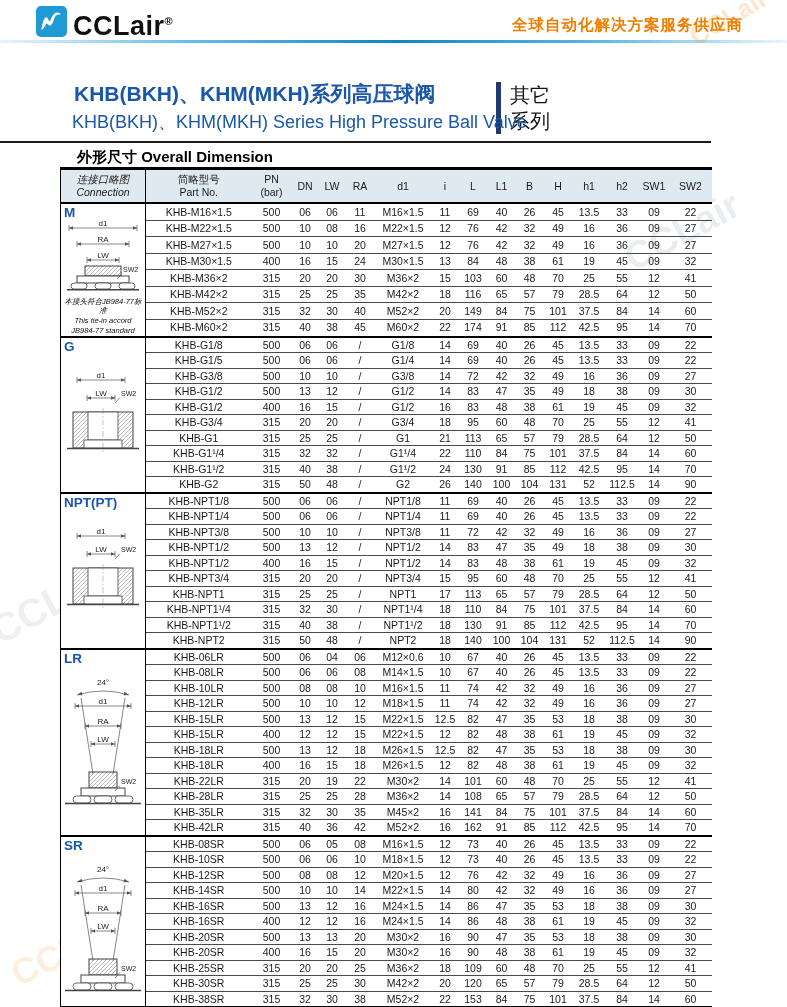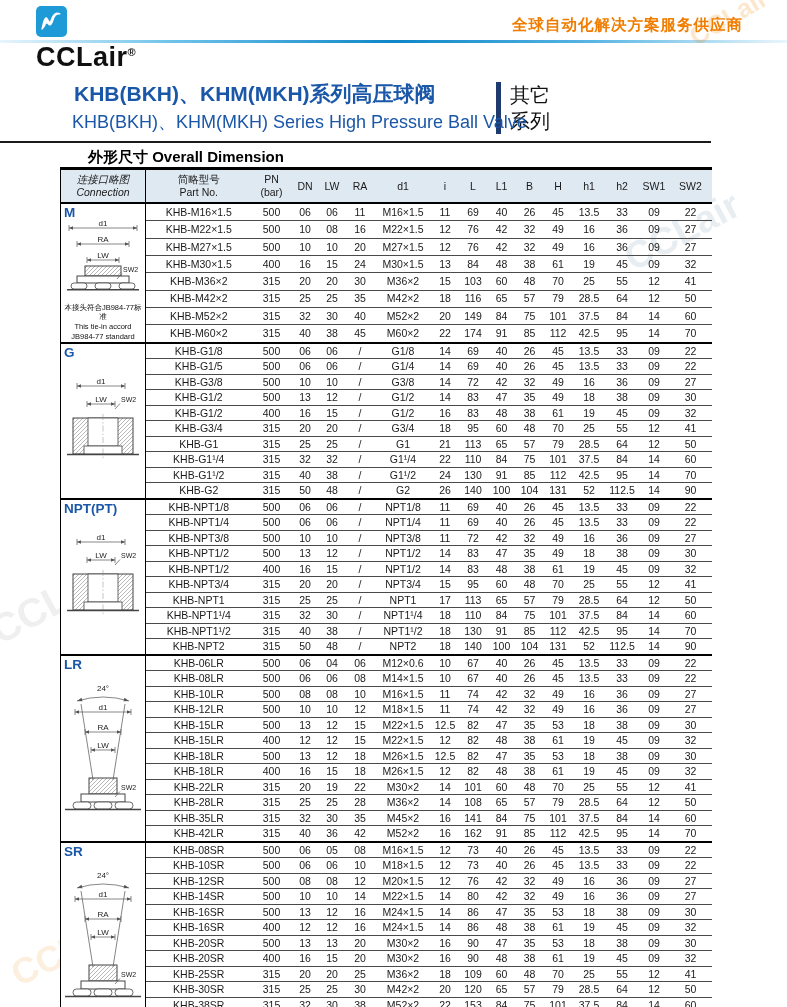--- a/index.html
+++ b/index.html
@@ -1,56 +1,56 @@
 <!DOCTYPE html>
 <html><head>
 <meta charset="utf-8">
 <style>
   html,body { margin:0; padding:0; background:#fff; }
   .page {
     position:relative; width:787px; height:1007px; background:#ffffff;
     font-family:"Liberation Sans","DejaVu Sans",sans-serif; overflow:hidden;
   }
   
-  .logo { position:absolute; left:36px; top:6px; display:flex; align-items:flex-start;flex-direction:column; }
+  .logo { position:absolute; left:36px; top:6px; display:flex; align-items:flex-start; }
   .logo-box { width:31px; height:31px; margin-right:6px; }
   .logo-word { font-size:27px; font-weight:bold; color:#101010; line-height:31px; letter-spacing:0.5px; }
   .logo-reg { font-size:11px; vertical-align:10px; font-weight:bold; }
   .slogan { position:absolute; top:15px; right:44px; color:#f07d00; font-weight:bold; font-size:15.5px; letter-spacing:1px; }
   .head-rule { position:absolute; top:40px; left:0; width:787px; height:3px;
     background:linear-gradient(to right,#e8f5fc 0%,#6ec2ea 22%,#0e86c8 50%,#58b5e3 75%,#eaf6fc 100%); }
   
   .title-zh { position:absolute; left:74px; top:80px; font-size:21px; font-weight:bold; color:#1a57a8; }
   .title-en { position:absolute; left:72px; top:110px; font-size:18px; color:#1a57a8; }
   .side-tag { position:absolute; left:496px; top:82px; display:flex; }
   .side-bar { width:5px; height:52px; background:#1e3a6e; margin-right:9px; }
   .side-text { font-family:"Liberation Serif","DejaVu Serif",serif; font-size:20px; color:#111; line-height:26px; }
   .rule2 { position:absolute; left:0; top:141px; width:711px; height:2px; background:#1a1a1a; }
-  .sec-heading { position:absolute; left:88px; top:148px; font-size:15px; font-weight:bold; color:#000; }
+  .sec-heading { position:absolute; left:77px; top:148px; font-size:15px; font-weight:bold; color:#000; }
   
   .dim-table { position:absolute; left:60px; top:167px; width:651px; border-collapse:collapse; table-layout:fixed; }
   .dim-table th {
     background:#dfe9f2; border-top:3px solid #000; border-bottom:2px solid #000;
     font-weight:normal; font-size:10.5px; color:#1a1a1a; white-space:pre-line;
     line-height:13px; padding:3px 0; text-align:center;
   }
   .dim-table th.conn-h { border-left:1px solid #000; border-right:1px solid #000;font-style:italic; }
   .dim-table td {
     text-align:center; font-size:10.5px; color:#1a1a1a; line-height:12.5px;
     padding:1px 0; border-bottom:1px solid #4a4a4a; overflow:hidden;
   }
   .dim-table tr.gs td { border-top:2px solid #000; }
   .dim-table tbody tr:last-child td { border-bottom:2.5px solid #000; }
   td.conn {
     border-left:1px solid #000; border-right:1px solid #000; border-bottom:2.5px solid #000;
     vertical-align:top; padding:0; background:#fff;
   }
   .conn-inner { display:flex; flex-direction:column; align-items:center; }
   .gl { align-self:flex-start; color:#1a57a8; font-weight:bold; font-size:13.5px; margin:2px 0 0 3px; line-height:14px; }
-  .note { font-size:7.5px; line-height:1.3; text-align:center; color:#111; margin-top:8px; padding:0 1px; }
+  .note { font-size:7.5px; line-height:1.3; text-align:center; color:#111; margin-top:2px; padding:0 1px;font-style:italic; }
   
   .wm { position:absolute; font-weight:bold; pointer-events:none; white-space:nowrap; z-index:0; }
   .dim-table, .title-zh, .title-en, .sec-heading { z-index:1; }
 </style>
 </head>
 <body>
 
 <div class="page">
 
   <div class="logo">

